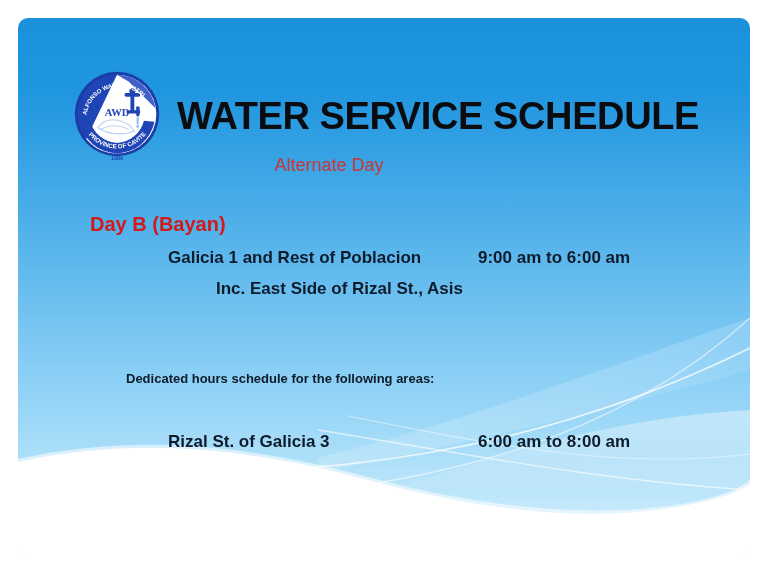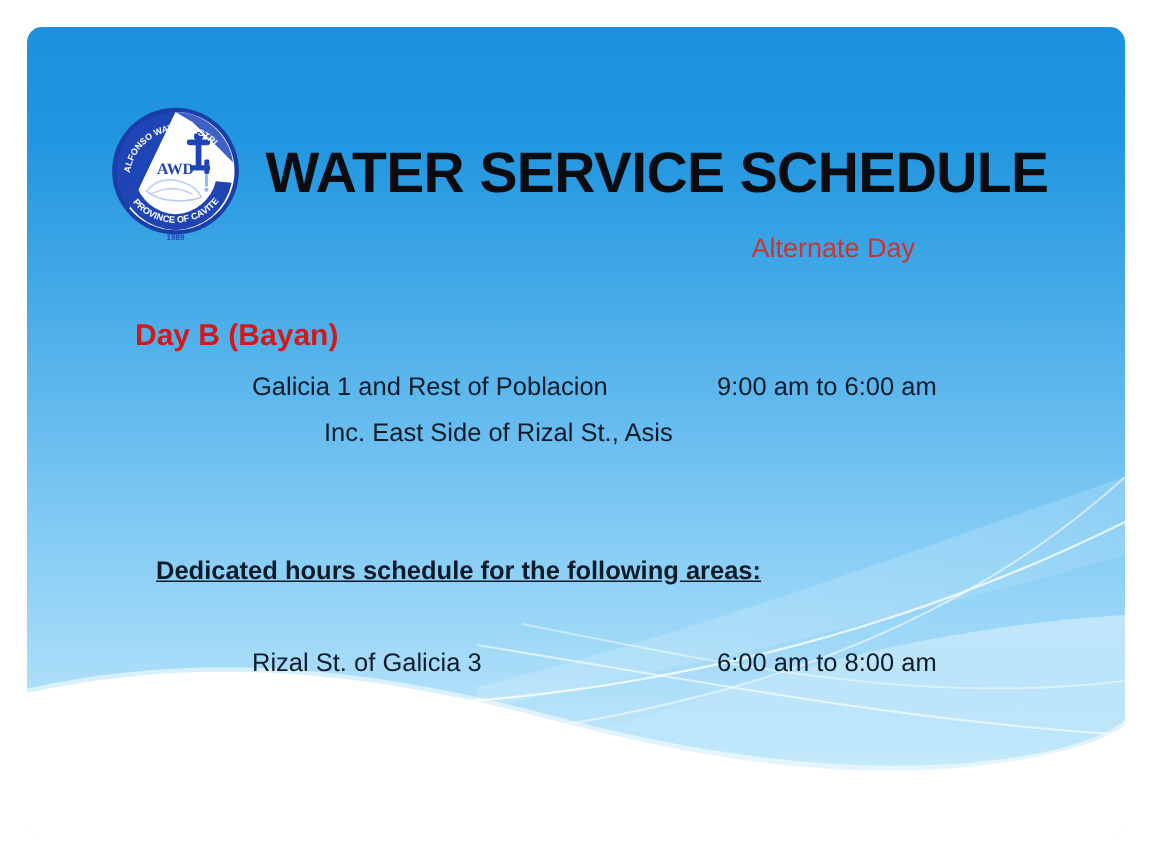--- a/index.html
+++ b/index.html
@@ -77,71 +77,71 @@
     color: #0a0c10;
     white-space: nowrap;
     line-height: 1;
   }
 
   #subtitle {
     position: absolute;
     left: 0;
     top: 137px;
     width: 592px;
-    text-align: right;
+    text-align: center;
     font-size: 18px;
     color: #cc3333;
     font-family: "Liberation Sans", sans-serif;
+    padding-left: 15px;
   }
 
   
   #day-label {
     position: absolute;
     left: 72px;
     top: 195px;
     font-size: 20px;
     font-weight: bold;
     color: #d31a1a;
     font-family: "Liberation Sans", sans-serif;
     white-space: nowrap;
   }
 
   .schedule-row {
     position: absolute;
     left: 150px;
     width: 560px;
     font-size: 17px;
-    font-weight: normal;
+    font-weight: bold;
     color: #0d1b2a;
     font-family: "Liberation Sans", sans-serif;
     white-space: nowrap;
   }
   .schedule-row .area {
     display: inline-block;
     width: 310px;
     vertical-align: top;
   }
   .schedule-row .time {
     display: inline-block;
     vertical-align: top;
   }
 
   #row-a { top: 230px; }
   #row-b { top: 261px; margin-left: 48px; }
 
   #dedicated-note {
     position: absolute;
-    left: 86px;
+    left: 108px;
     top: 353px;
-    font-size: 17px;
+    font-size: 13px;
     font-weight: bold;
     color: #0d1b2a;
     font-family: "Liberation Sans", sans-serif;
     white-space: nowrap;
-    text-decoration: underline;
   }
 
   #row-c { top: 414px; }
 
   
   .logo-svg { display: block; }
 </style>
 </head>
 <body>
 

